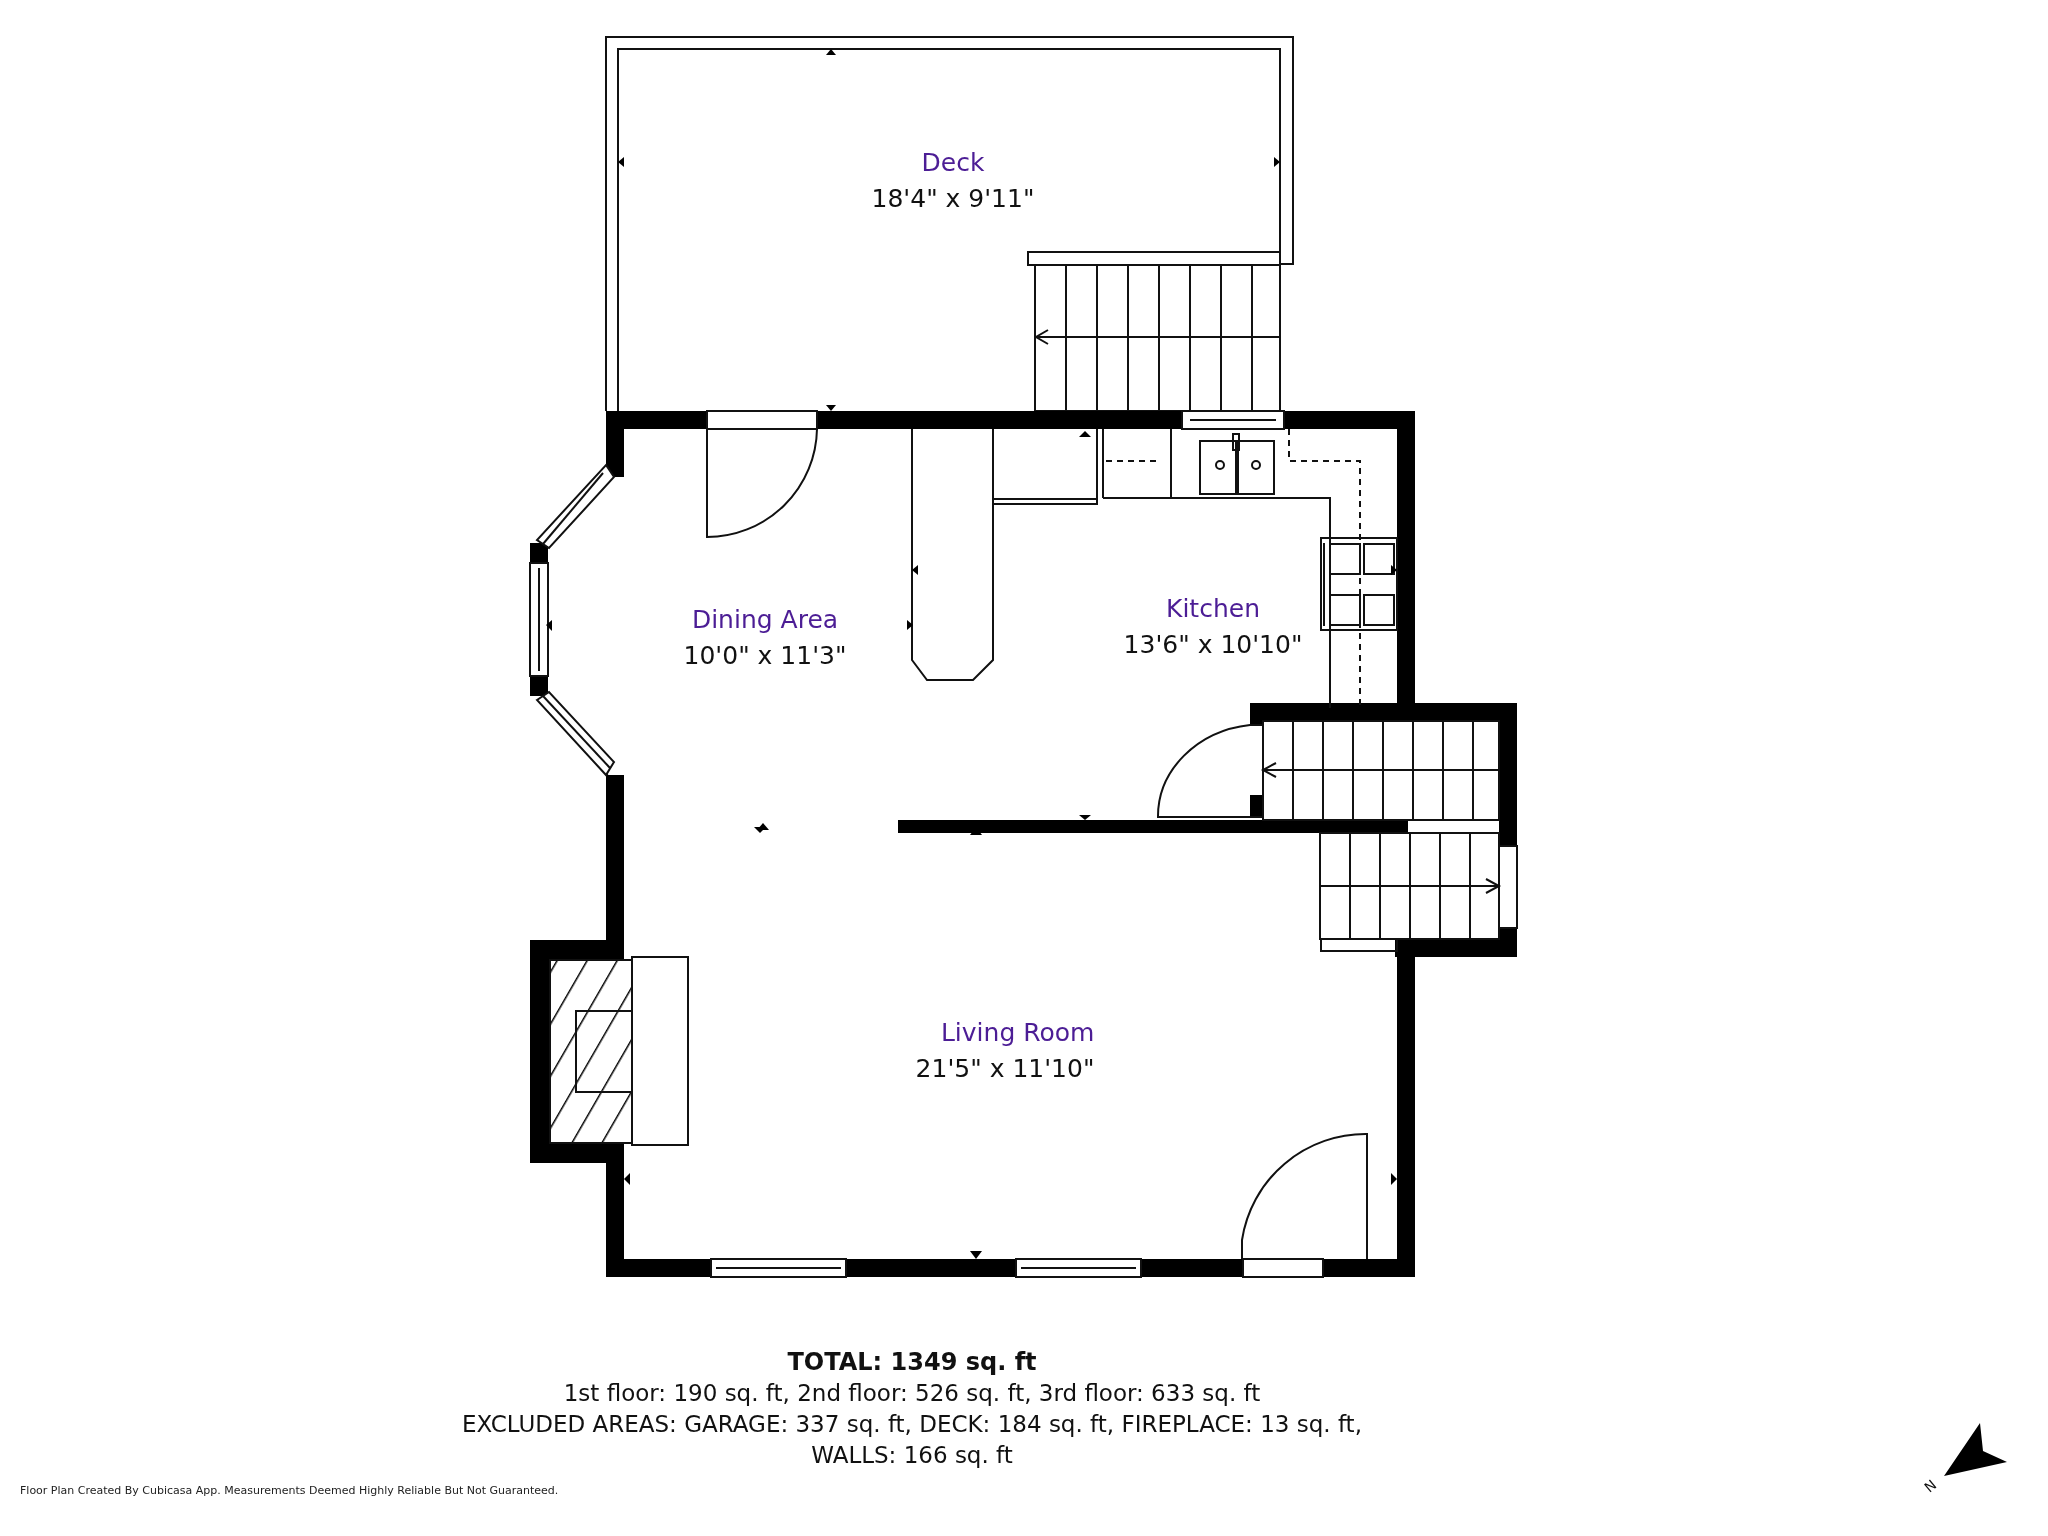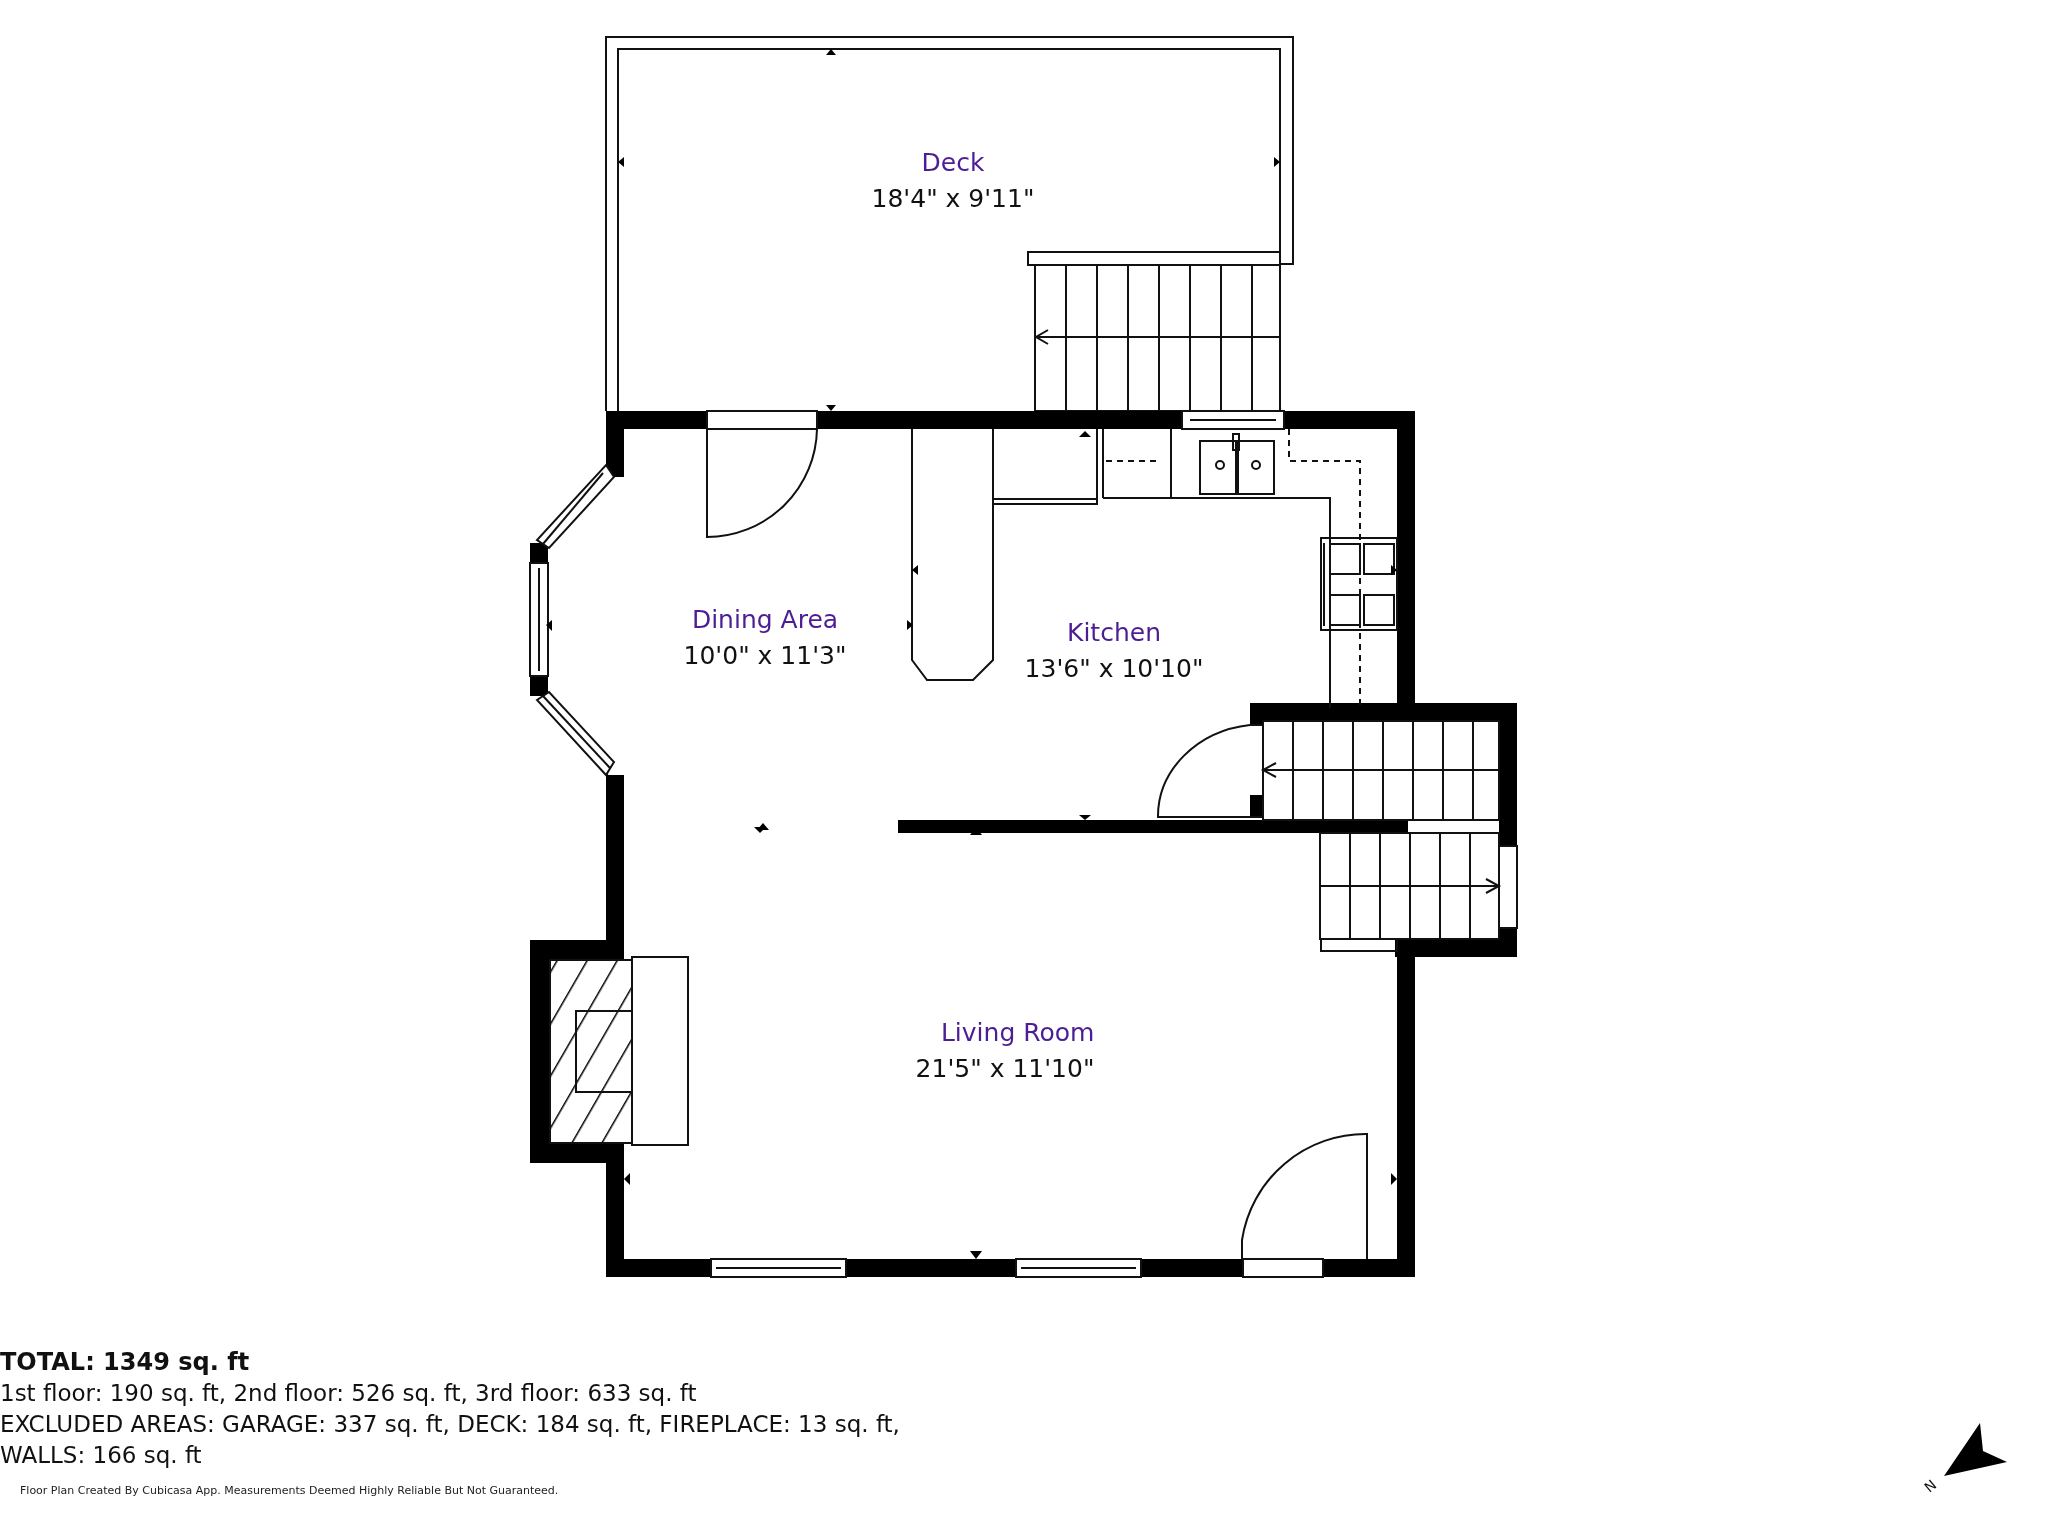--- a/index.html
+++ b/index.html
@@ -1,21 +1,21 @@
 <!DOCTYPE html>
 <html><head>
 <meta charset="utf-8">
 <style>
   html, body { margin: 0; padding: 0; background: #ffffff; }
   body { width: 2048px; height: 1536px; position: relative; overflow: hidden; font-family: "Liberation Sans", "DejaVu Sans", sans-serif; color: #111; }
   #plan { position: absolute; left: 0; top: 0; width: 2048px; height: 1536px; }
   .room-label { position: absolute; text-align: center; transform: translateX(-50%); white-space: nowrap; font-family: "DejaVu Sans", sans-serif; }
   .room-name { font-size: 25px; line-height: 36px; color: #4c1d95; }
   .room-dim { font-size: 25px; line-height: 36px; color: #111; }
-  .summary { position: absolute; left: 0; width: 1824px; top: 1347px; text-align: left; font-family: "DejaVu Sans", sans-serif; font-size: 23px; line-height: 31px; color: #111; }
+  .summary { position: absolute; left: 0; width: 1824px; top: 1347px; text-align: center; font-family: "DejaVu Sans", sans-serif; font-size: 23px; line-height: 31px; color: #111; }
   .summary .total { font-weight: bold; font-size: 24px; }
   .credit { position: absolute; left: 0; width: 2048px; top: 1484px; text-align: left; font-family: "DejaVu Sans", sans-serif; font-size: 11px; color: #222; margin-left: 20px; }
   .compass-n { position: absolute; left: 1925px; top: 1478px; font-family: "DejaVu Sans", sans-serif; font-size: 14px; transform: rotate(-40deg); color: #111; }
 </style>
 </head>
 <body>
 
 <svg id="plan" viewBox="0 0 2048 1536" xmlns="http://www.w3.org/2000/svg">
   <defs>
     <pattern id="hatch" patternUnits="userSpaceOnUse" width="26" height="26" patternTransform="rotate(30)">
@@ -186,21 +186,21 @@
 <div class="room-label" style="left:953px; top:145px;">
   <div class="room-name">Deck</div>
   <div class="room-dim">18'4" x 9'11"</div>
 </div>
 
 <div class="room-label" style="left:744px; top:602px;margin-left:21px;">
   <div class="room-name">Dining Area</div>
   <div class="room-dim">10'0" x 11'3"</div>
 </div>
 
-<div class="room-label" style="left:1114px; top:591px;margin-top:24px;">
+<div class="room-label" style="left:1213px; top:591px;">
   <div class="room-name">Kitchen</div>
   <div class="room-dim">13'6" x 10'10"</div>
 </div>
 
 <div class="room-label" style="left:1005px; top:1015px;text-align:right;">
   <div class="room-name">Living Room</div>
   <div class="room-dim">21'5" x 11'10"</div>
 </div>
 
 <div class="summary">

